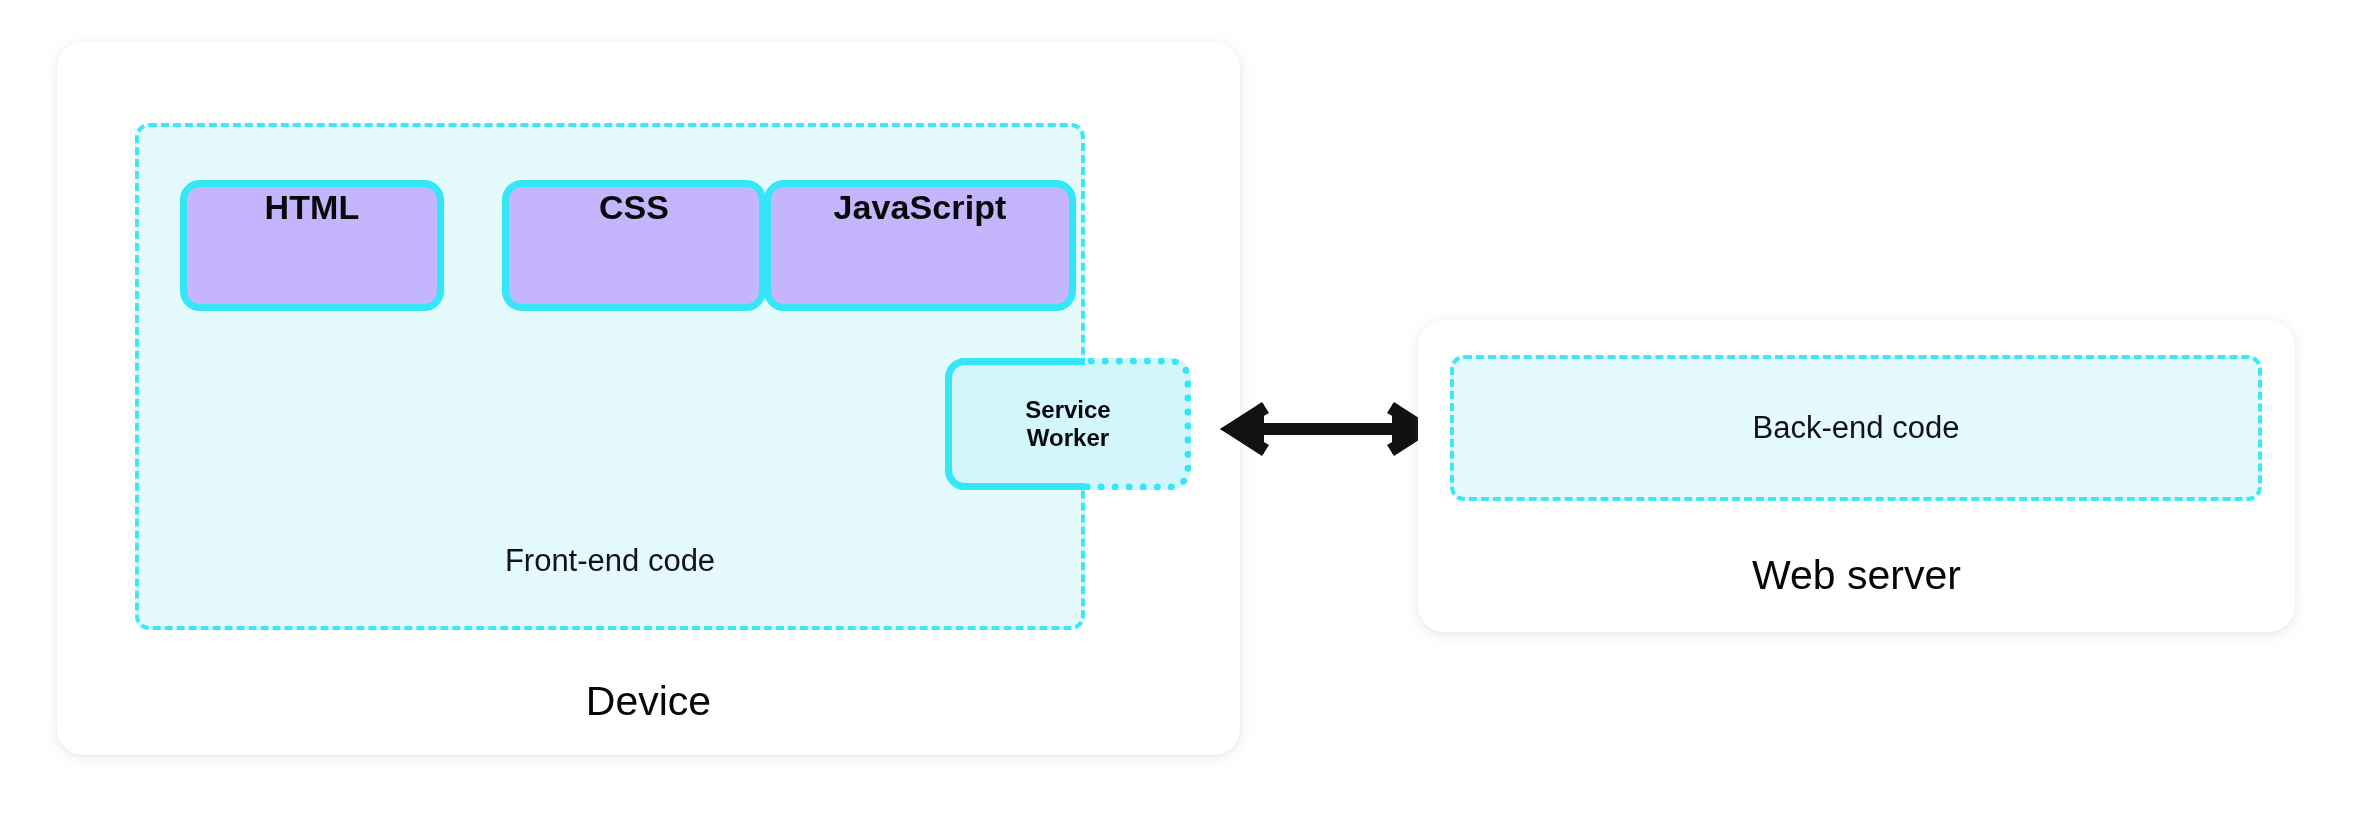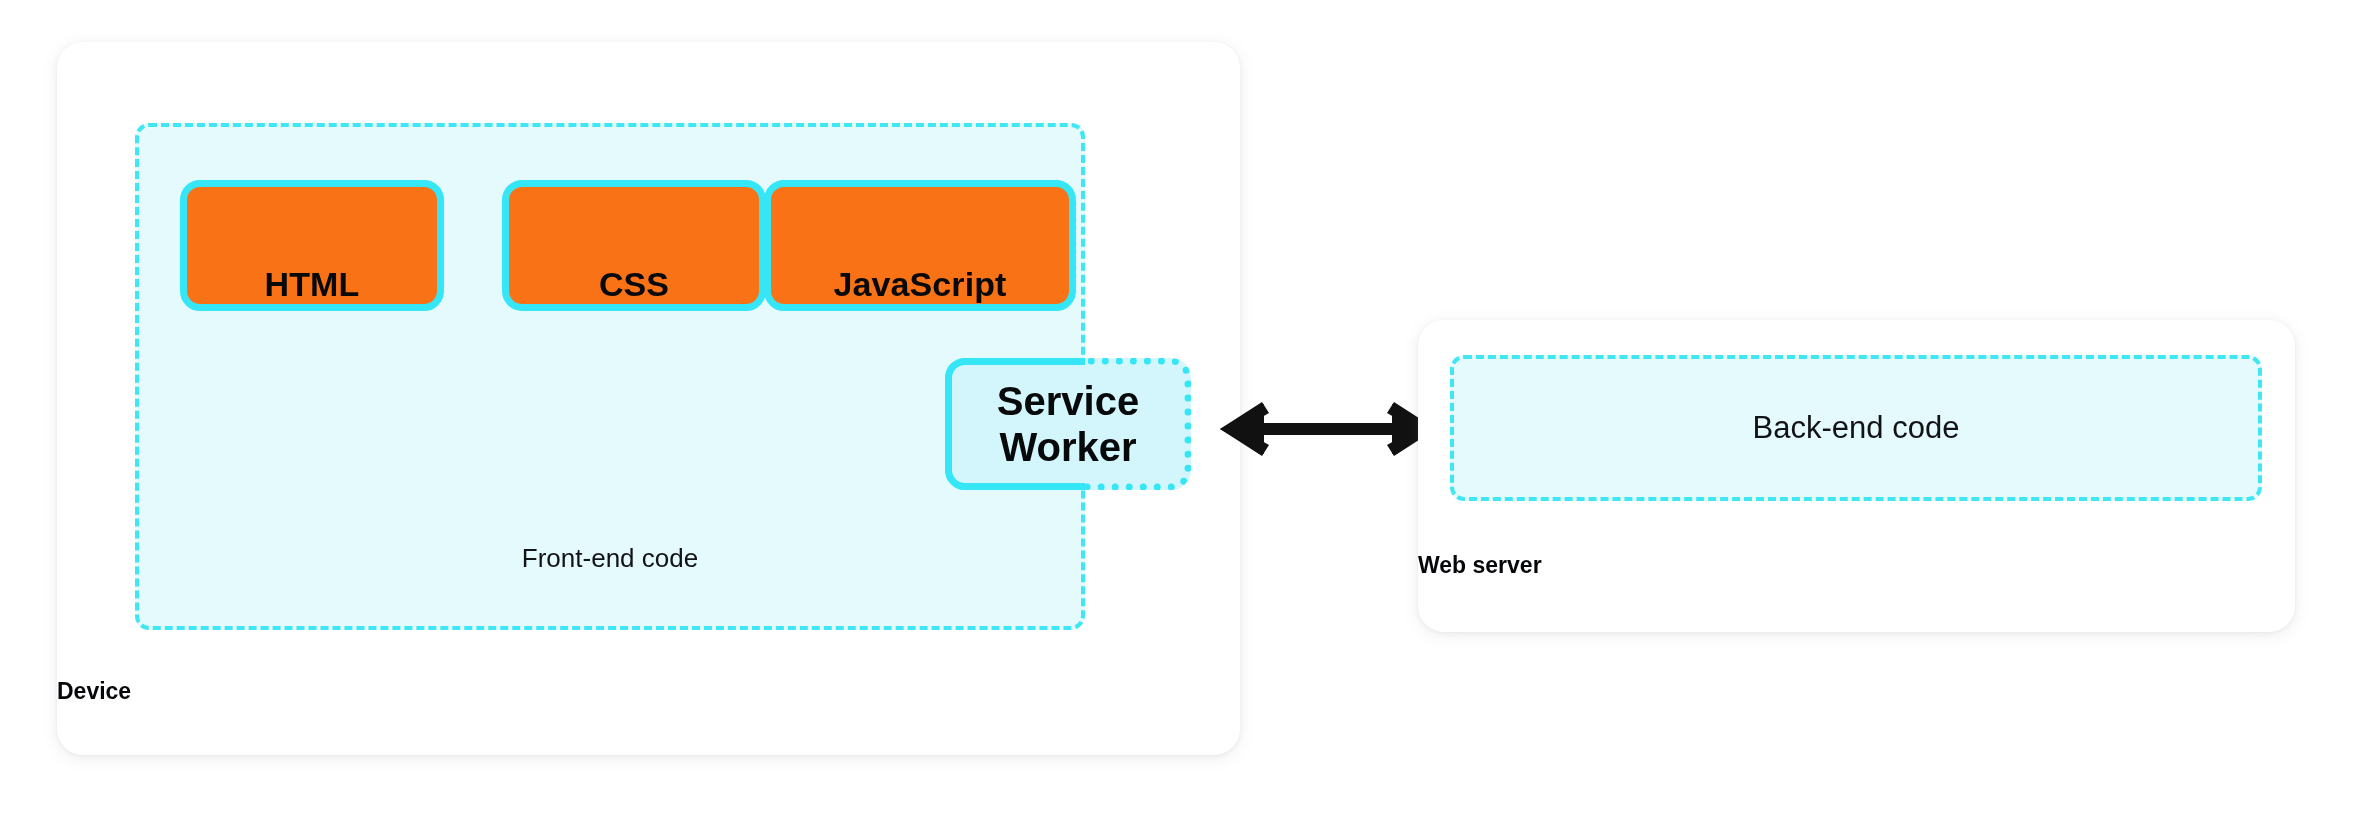--- a/index.html
+++ b/index.html
@@ -40,26 +40,26 @@
     border: 4px dashed #3fe7f5;
     border-radius: 14px;
     box-sizing: border-box;
   }
   #frontend-region { left: 135px;  top: 123px; width: 950px; height: 507px; }
   #backend-region  { left: 1450px; top: 355px; width: 812px; height: 146px; }
 
   
   .component-box {
     position: absolute;
-    background: #f97316;
+    background: #c4b5fd;
     border: 7px solid #35e6f7;
     border-radius: 20px;
     box-sizing: border-box;
     display: flex;
-    align-items: flex-end;
+    align-items: flex-start;
     justify-content: center;
     color: #08090b;
     font-weight: bold;
     font-size: 34px;
     letter-spacing: 0.1px;
     text-align: center;
     line-height: 1.18;
   }
   #box-html       { left: 180px; top: 180px; width: 264px; height: 131px; }
   #box-css        { left: 472px; top: 180px; width: 264px; height: 131px; margin-left: 30px; }
@@ -95,53 +95,53 @@
     clip-path: inset(0 106px 0 0);
   }
   #sw-label {
     position: absolute;
     inset: 0;
     display: flex;
     align-items: center;
     justify-content: center;
     color: #08090b;
     font-weight: bold;
-    font-size: 40px;
+    font-size: 24px;
     line-height: 1.15;
     text-align: center;
   }
 
   
   .region-caption {
     position: absolute;
     color: #121316;
-    font-size: 26px;
+    font-size: 31px;
     font-weight: normal;
     text-align: center;
     white-space: nowrap;
   }
   #frontend-caption { left: 135px;  top: 543px; width: 950px; }
 
   
   #backend-inner-caption {
     position: absolute;
     left: 1450px; top: 355px; width: 812px; height: 146px;
     display: flex; align-items: center; justify-content: center;
     color: #121316;
     font-size: 31px;
     white-space: nowrap;
   }
 
   
   .card-title {
     position: absolute;
     color: #06070a;
-    font-size: 23px;
-    font-weight: bold;
-    text-align: left;
+    font-size: 41px;
+    font-weight: normal;
+    text-align: center;
     white-space: nowrap;
   }
   #device-title { left: 57px;   top: 678px; width: 1183px; }
   #server-title { left: 1418px; top: 552px; width: 877px;  }
 
   
   #connector-arrow {
     position: absolute;
     left: 1216px;
     top: 388px;

